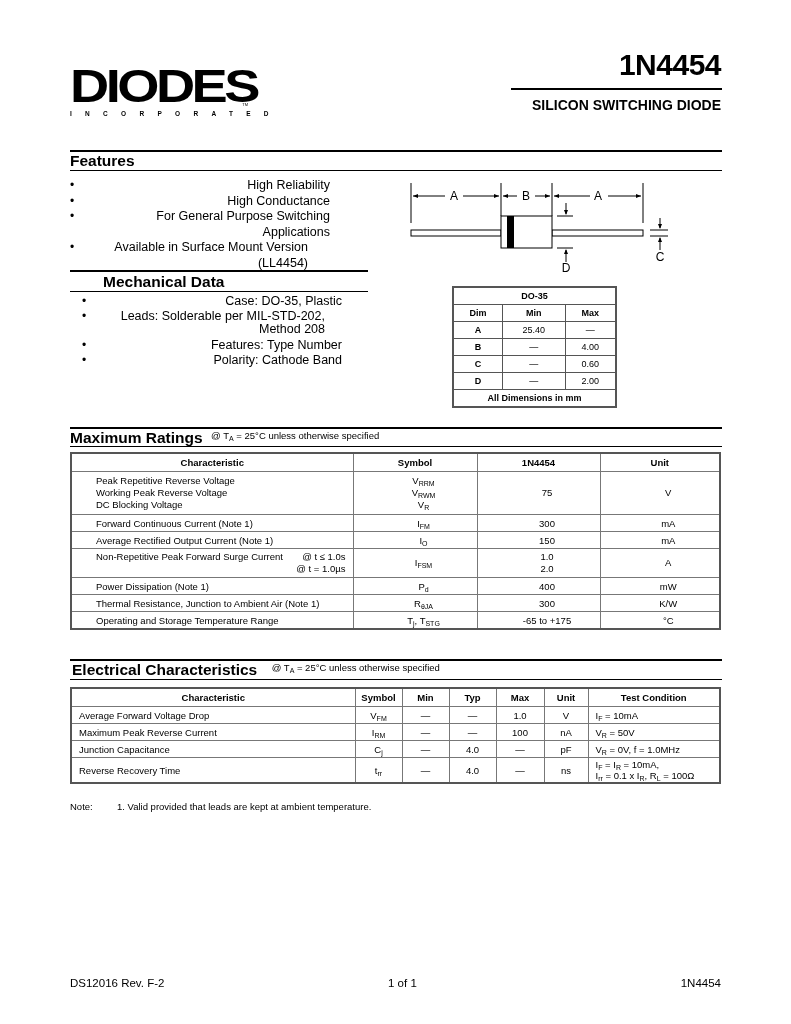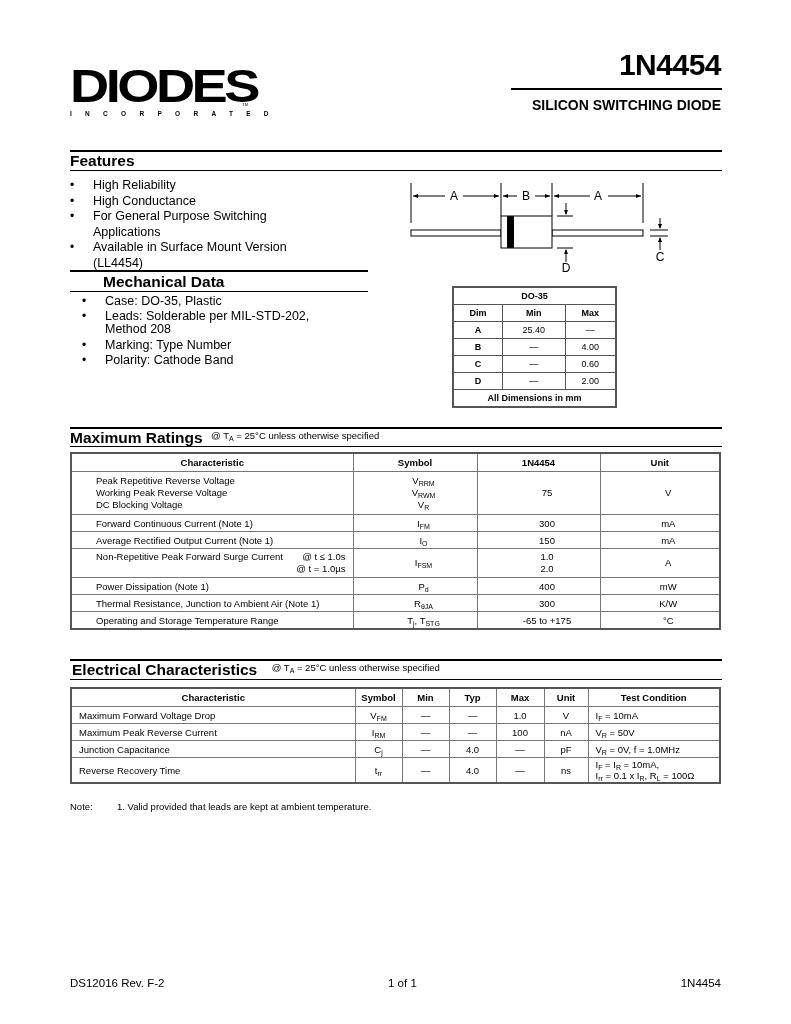--- a/index.html
+++ b/index.html
@@ -18,21 +18,21 @@
   .title-rule { left:511px; top:88px; width:211px; height:2px; background:#000; }
   .subtitle { right:70px; top:97px; font-size:14px; font-weight:bold;text-align:center; }
 
   .sec-rule-thick { height:2px; background:#000; }
   .sec-rule-thin { height:1px; background:#000; }
   .sec-title { font-size:15.5px; font-weight:bold; }
   .sec-note { font-size:9.5px; }
   .sec-note sub { font-size:7px; }
 
   ul.bullets { margin:0; padding:0; list-style:none; font-size:12.5px; line-height:15.5px; }
-  ul.bullets li { position:relative; padding-left:23px; }
+  ul.bullets li { position:relative; padding-left:23px;text-align:right; }
   ul.bullets li::before { content:"•"; position:absolute; left:0; top:0; font-size:12px; }
 
   
   table { border-collapse:collapse; }
   .dimtab { left:452px; top:286px; width:165px; border:2px solid #555; font-size:9px; }
   .dimtab td { border:1px solid #555; text-align:center; height:16px; padding:0; }
   .dimtab .bold { font-weight:bold; }
 
   
   .rtab { left:70px; top:452px; width:651px; border:2px solid #555; font-size:9.5px; }
@@ -122,21 +122,21 @@
   </g>
 </svg>
 
 <div class="abs sec-rule-thick" style="left:70px; top:270px; width:298px;"></div>
 <div class="abs sec-title" style="left:70px; top:273px;margin-left:33px;">Mechanical Data</div>
 <div class="abs sec-rule-thin" style="left:70px; top:291px; width:298px;"></div>
 
 <ul class="abs bullets" style="left:82px; top:294px; width:260px;">
   <li>Case: DO-35, Plastic</li>
   <li style="width:220px; line-height:13px; margin-bottom:2px;">Leads: Solderable per MIL-STD-202, Method 208</li>
-  <li>Marking: Type Number</li>
+  <li>Features: Type Number</li>
   <li>Polarity: Cathode Band</li>
 </ul>
 
 <table class="abs dimtab">
   <tbody>
       <tr>
         <td colspan="3" class="bold">DO-35</td>
       </tr>
   <tr>
     <td class="bold">Dim</td>
@@ -273,21 +273,21 @@
       <tr>
     <th>Characteristic</th>
     <th style="padding:1px 2px;">Symbol</th>
     <th>Min</th>
     <th>Typ</th>
     <th>Max</th>
     <th>Unit</th>
     <th>Test Condition</th>
   </tr>
   <tr>
-    <td>Maximum Forward Voltage Drop</td>
+    <td>Average Forward Voltage Drop</td>
     <td class="c"><span>V</span><sub>FM</sub></td>
     <td class="c">—</td>
     <td class="c">—</td>
     <td class="c">1.0</td>
     <td class="c">V</td>
     <td><span>I</span><sub>F</sub><span> = 10mA</span></td>
   </tr>
   <tr>
     <td>Maximum Peak Reverse Current</td>
     <td class="c"><span>I</span><sub>RM</sub></td>

